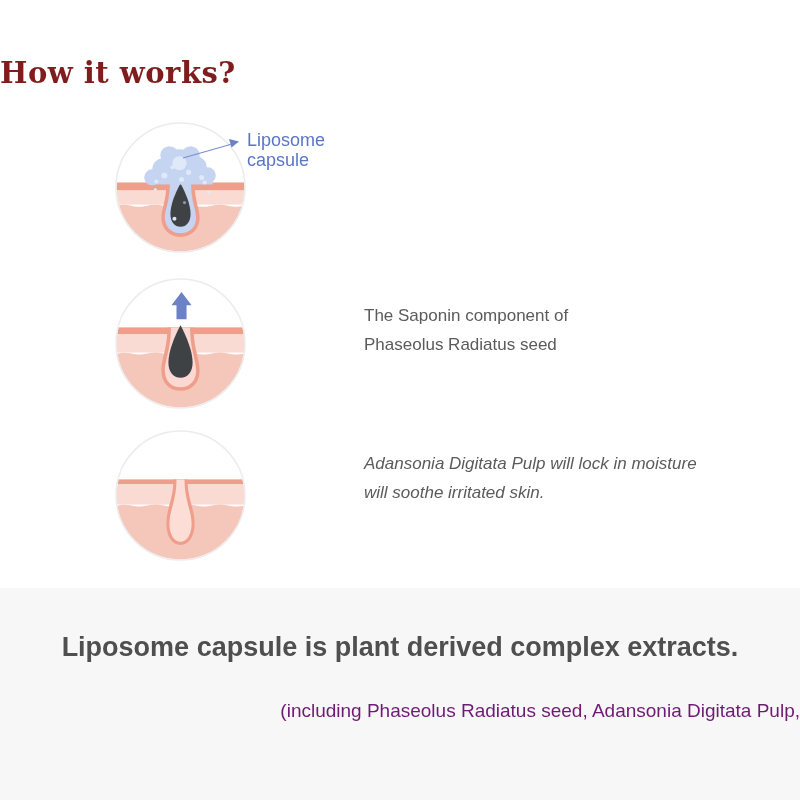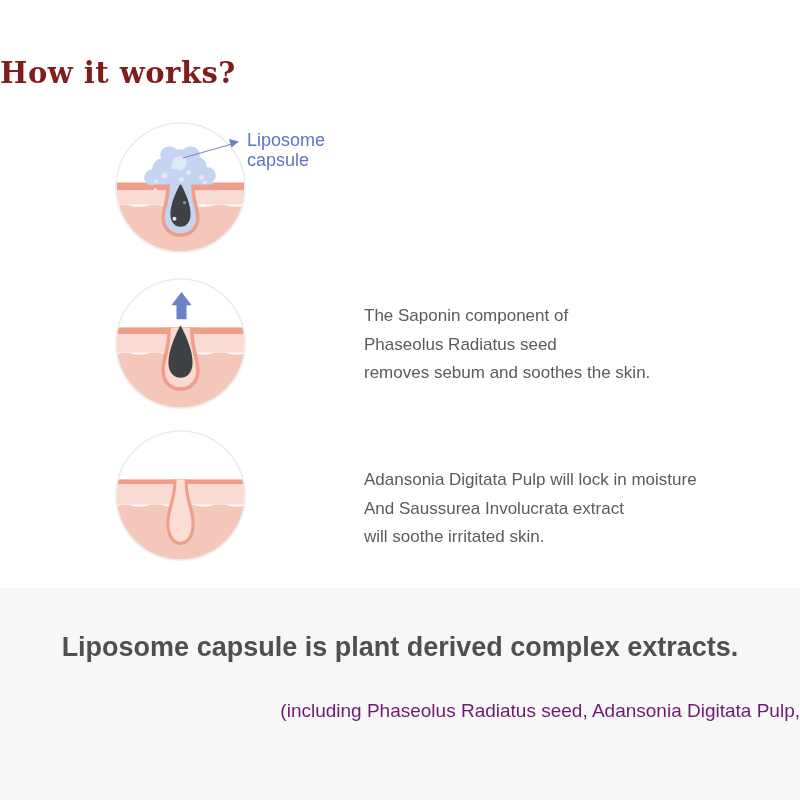--- a/index.html
+++ b/index.html
@@ -10,21 +10,21 @@
   .page-title{
     position:absolute;top:56px;left:0;width:800px;margin:0;
     text-align:left;font-family:"DejaVu Serif","Liberation Serif",serif;
     font-weight:bold;font-size:29px;color:#7f1d1d;letter-spacing:0.5px;
   }
   .circle-wrap{position:absolute;left:115px;width:131px;height:131px;}
   .cw1{top:122px;} .cw2{top:278px;} .cw3{top:430px;}
   .step-text{
     position:absolute;left:364px;font-size:17px;line-height:28.5px;color:#5b5b5b;
   }
-  .st1{top:146px;} .st2{top:302px;} .st3{top:466px;}
+  .st1{top:146px;} .st2{top:302px;} .st3{top:450px;font-style:italic;}
   .callout-svg{position:absolute;left:160px;top:130px;width:100px;height:40px;}
   .callout-label{
     position:absolute;left:247px;top:130px;font-size:18px;line-height:20px;
     color:#5c76c4;
   }
   .footer{
     position:absolute;left:0;top:588px;width:800px;height:212px;background:#f7f7f7;
   }
   .footer-headline{
     position:absolute;top:632px;left:0;width:800px;text-align:center;
@@ -111,21 +111,20 @@
         <path d="M65,47 C59,58 53,73 53,84 C53,93 58,99 65,99 C72,99 77,93 77,84 C77,73 71,58 65,47 Z" fill="#3f4245"></path>
         <polygon points="66,14 56,27 61,27 61,41 71,41 71,27 76,27" fill="#6c82c6"></polygon>
       </g>
       <circle cx="65" cy="65" r="64" fill="none" stroke="#ececec" stroke-width="1.5"></circle>
     </svg>
   </div>
 
   <div class="step-text st2">
     <div>The Saponin component of</div>
     <div>Phaseolus Radiatus seed</div>
-    <div>removes sebum and soothes the skin.</div>
   </div>
 
   <div class="circle-wrap cw3">
     <svg width="131" height="131" viewBox="0 0 130 130">
       <defs>
           <clipPath id="clip3">
             <circle cx="65" cy="65" r="63.5"></circle>
           </clipPath>
         </defs>
       <circle cx="65" cy="65" r="64" fill="#ffffff"></circle>
@@ -135,21 +134,20 @@
         <path d="M0,76 Q8,73 16,75 Q24,77 32,75 Q40,73 48,75 Q56,77 64,75 Q72,73 80,75 Q88,77 96,75 Q104,73 112,75 Q120,77 130,75 L130,130 L0,130 Z" fill="#f5c7bb"></path>
         <path d="M58,49 C58,68 51,78 51,93 C51,106 57,114 65,114 C73,114 79,106 79,93 C79,78 72,68 72,49 Z" fill="#ef9e8b"></path>
         <path d="M61,49 C61,70 54,80 54,93 C54,104 59,111 65,111 C71,111 76,104 76,93 C76,80 69,70 69,49 Z" fill="#fcded7"></path>
       </g>
       <circle cx="65" cy="65" r="64" fill="none" stroke="#ececec" stroke-width="1.5"></circle>
     </svg>
   </div>
 
   <div class="step-text st3">
     <div>Adansonia Digitata Pulp will lock in moisture</div>
-    <div>And Saussurea Involucrata extract</div>
     <div>will soothe irritated skin.</div>
   </div>
 
   <div class="footer"></div>
   <div class="footer-headline">Liposome capsule is plant derived complex extracts.</div>
   <div class="footer-sub">
     <div>(including Phaseolus Radiatus seed, Adansonia Digitata Pulp,</div>
   </div>
 
 </div>

